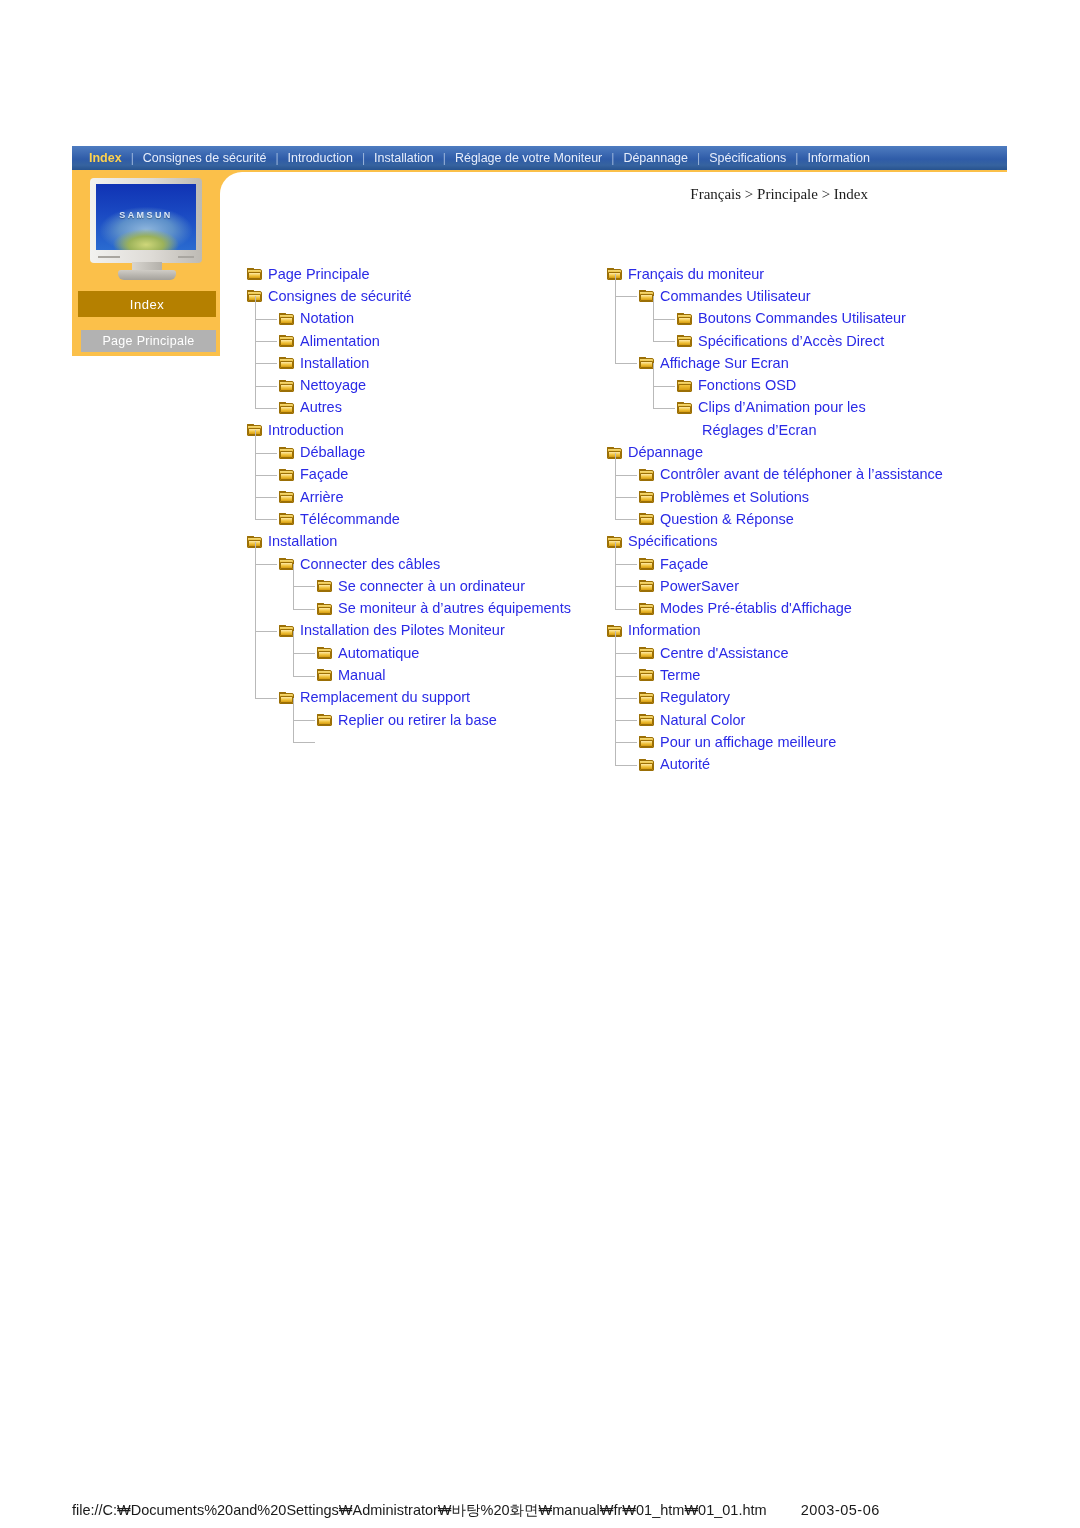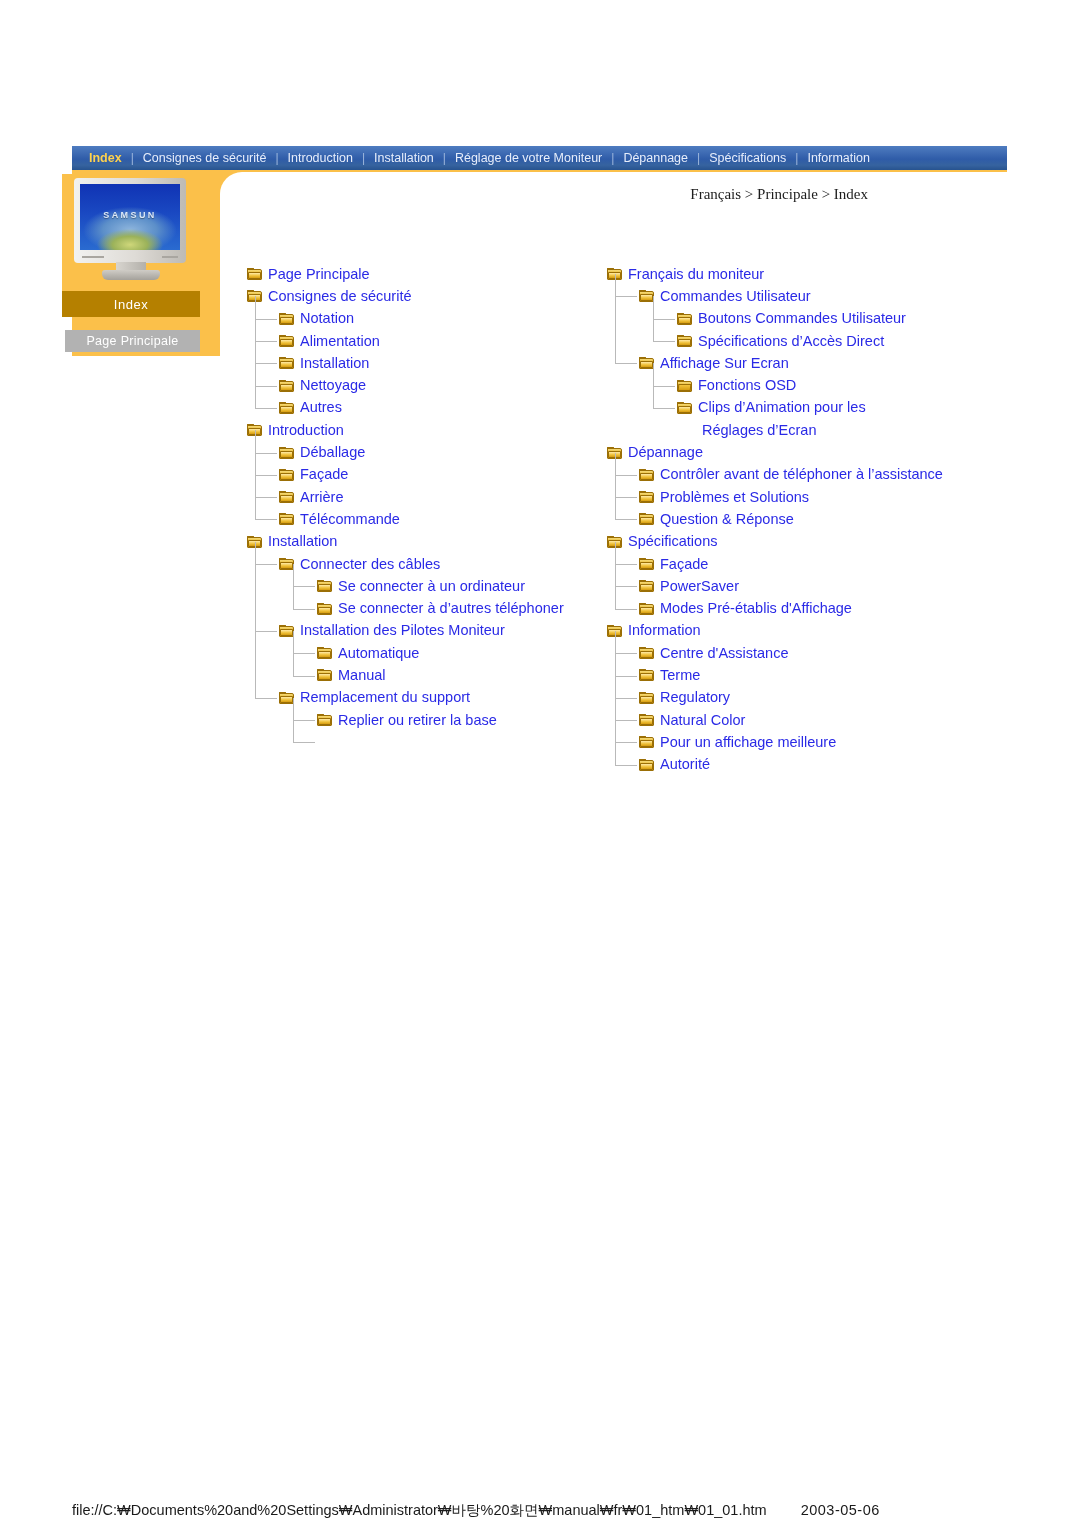--- a/index.html
+++ b/index.html
@@ -76,21 +76,21 @@
     top: 172px;
     width: 787px;
     height: 190px;
     background: #ffffff;
     border-top-left-radius: 22px;
   }
 
   
   #sidebar {
     position: absolute;
-    left: 62px;
+    left: 78px;
     top: 174px;
     width: 138px;
   }
   #monitor-figure {
     position: relative;
     width: 138px;
     height: 117px;
     background: #fbc04a;
   }
   .mon-bezel {
@@ -457,21 +457,21 @@
             <span class="front"></span>
           </span>
           <span class="tlabel">Se connecter à un ordinateur</span>
         </div>
         <div class="trow lvl2">
           <span class="folder">
             <span class="tab"></span>
             <span class="back"></span>
             <span class="front"></span>
           </span>
-          <span class="tlabel">Se connecter à d’autres téléphoner</span>
+          <span class="tlabel">Se moniteur à d’autres équipements</span>
         </div>
         <div class="trow lvl1">
           <span class="folder">
             <span class="tab"></span>
             <span class="back"></span>
             <span class="front"></span>
           </span>
           <span class="tlabel">Installation des Pilotes Moniteur</span>
         </div>
         <div class="trow lvl2">

